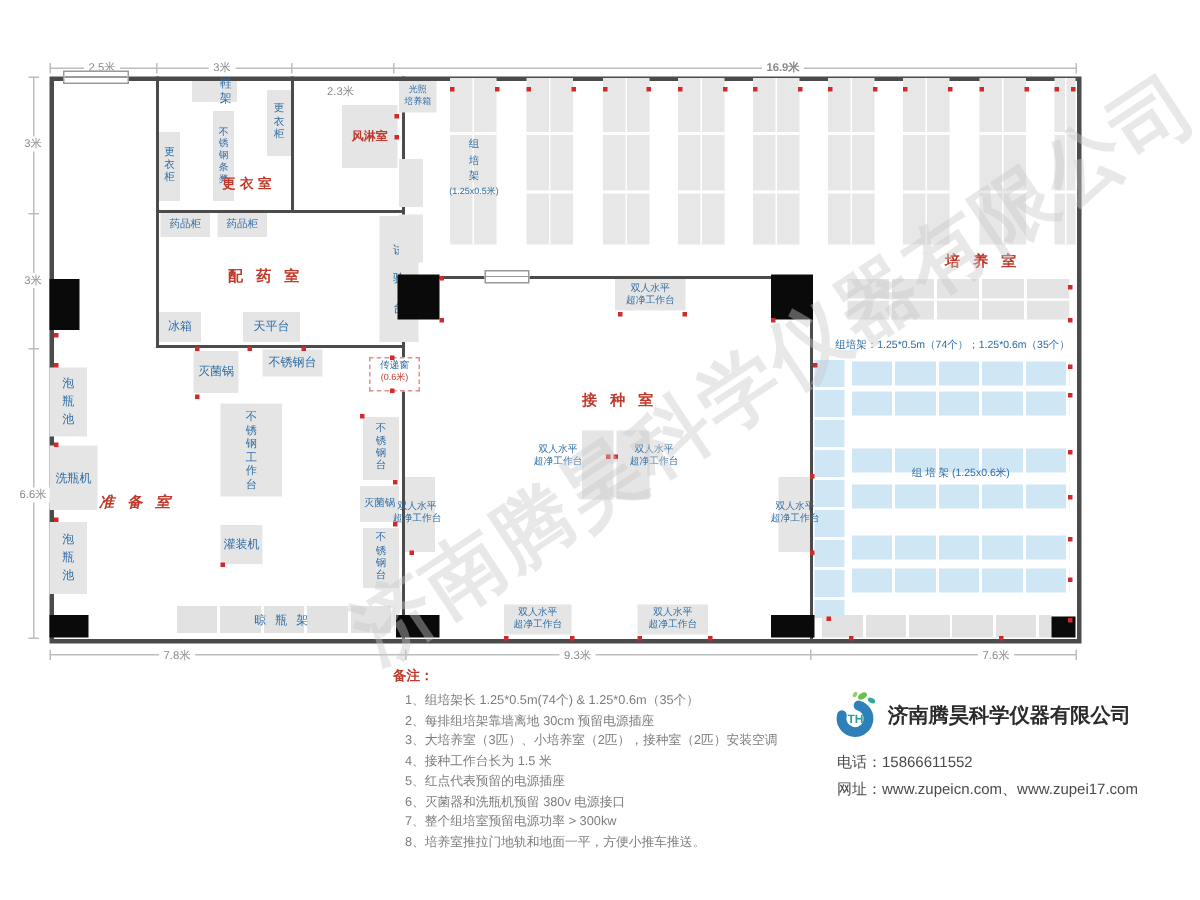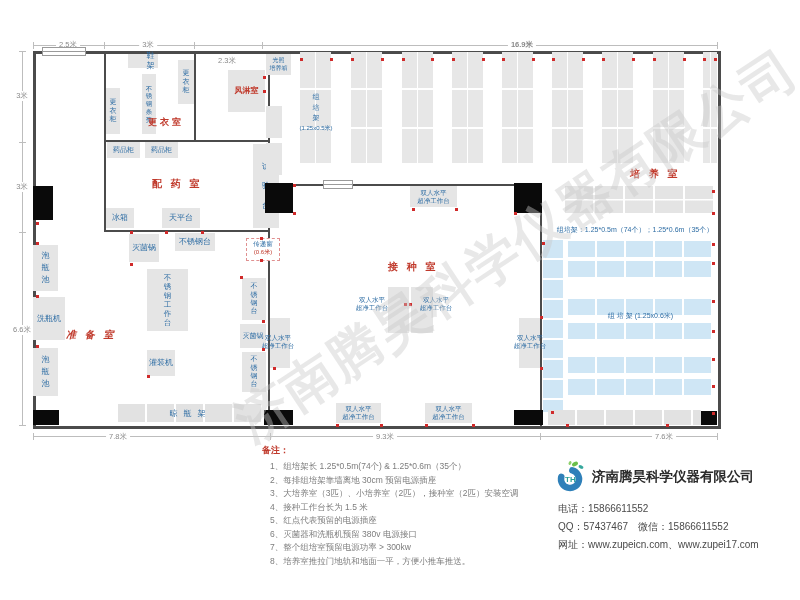--- a/index.html
+++ b/index.html
@@ -258,18 +258,17 @@
     <svg width="32" height="34" viewBox="0 0 32 34">
       <circle cx="14" cy="19" r="9" fill="none" stroke="#2f80b9" stroke-width="6.5" stroke-dasharray="42 15" stroke-linecap="round" transform="rotate(-75 14 19)"></circle>
       <ellipse cx="19" cy="4" rx="3.2" ry="2" fill="#6abf4b" transform="rotate(-30 19 4)"></ellipse>
       <ellipse cx="25" cy="7" rx="2.6" ry="1.6" fill="#35a79c" transform="rotate(25 25 7)"></ellipse>
       <ellipse cx="14" cy="3" rx="2" ry="1.3" fill="#8ed06c" transform="rotate(-60 14 3)"></ellipse>
       <text x="9" y="22" font-size="8" font-weight="bold" fill="#2aa198">TH</text>
     </svg>
     <div class="cname">济南腾昊科学仪器有限公司</div>
     <div class="contact">
       <div>电话：15866611552</div>
-      <div>QQ：57437467　微信：15866611552</div>
       <div>网址：www.zupeicn.com、www.zupei17.com</div>
     </div>
   </div>
 
 </div>
 
 </body></html>

